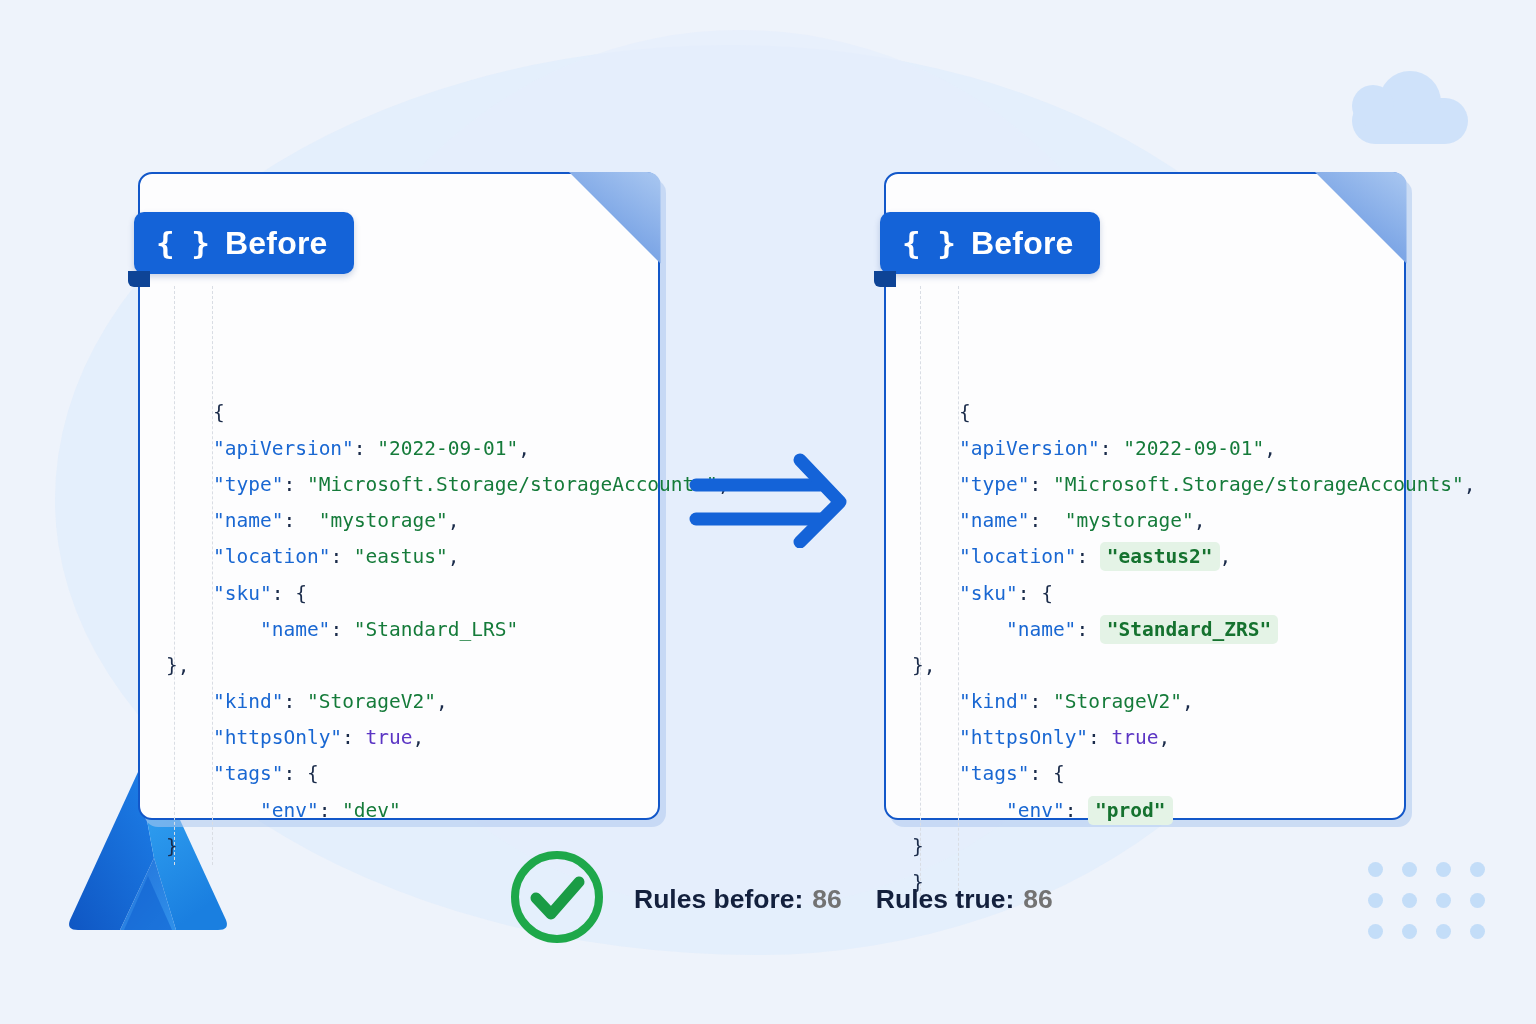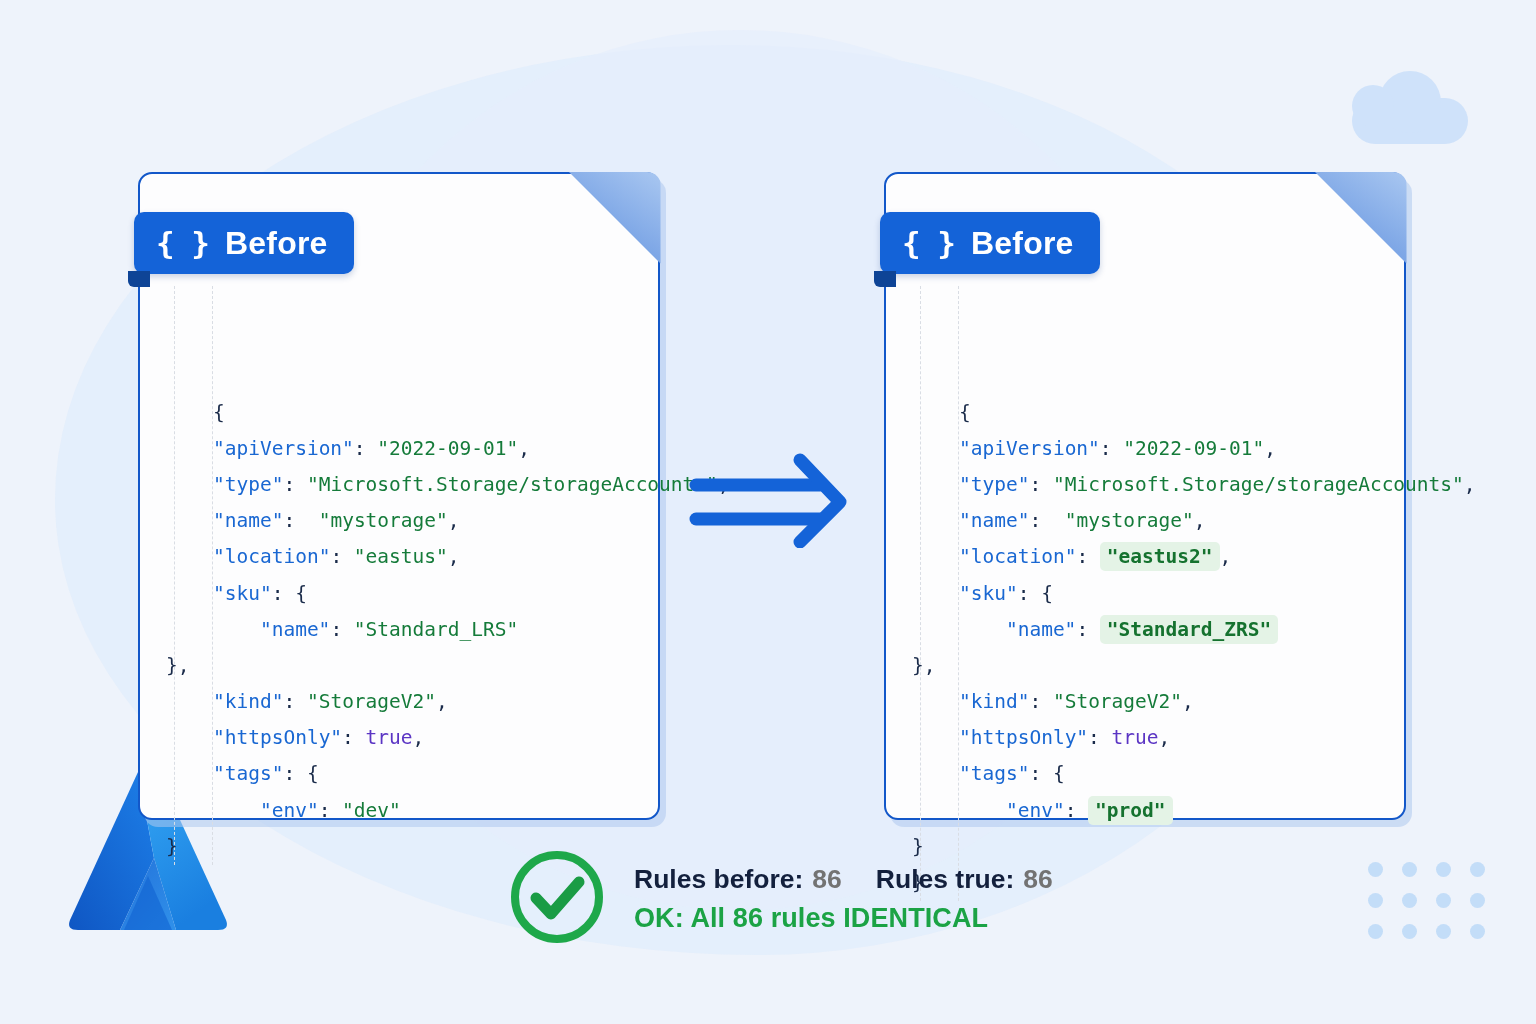--- a/index.html
+++ b/index.html
@@ -328,17 +328,16 @@
       <polyline points="30,52 45,68 73,36" fill="none" stroke="#1a9c45" stroke-width="11" stroke-linecap="round" stroke-linejoin="round"></polyline>
     </svg>
     <div class="status-text">
       <div class="line1">
         <span>Rules before:</span>
         <span class="num">86</span>
         <span class="gap"></span>
         <span>Rules true:</span>
         <span class="num">86</span>
       </div>
-      <div class="line2">OK: All 86 rules IDENTICAL</div>
     </div>
   </div>
 
 </div>
 
 </body></html>

